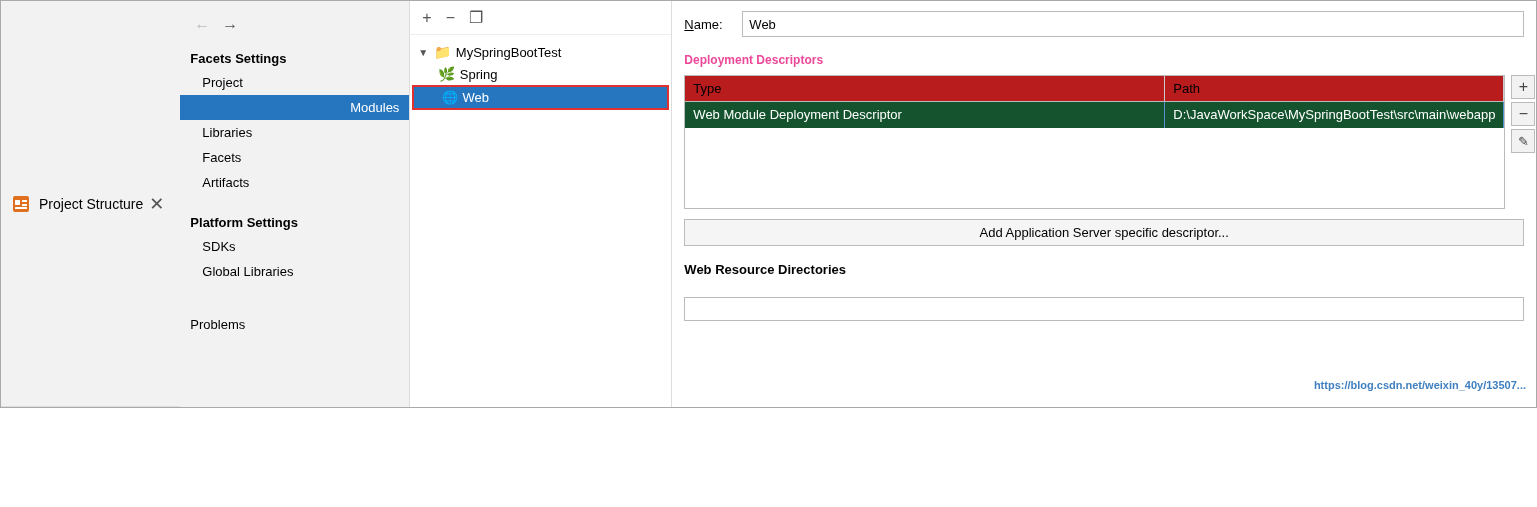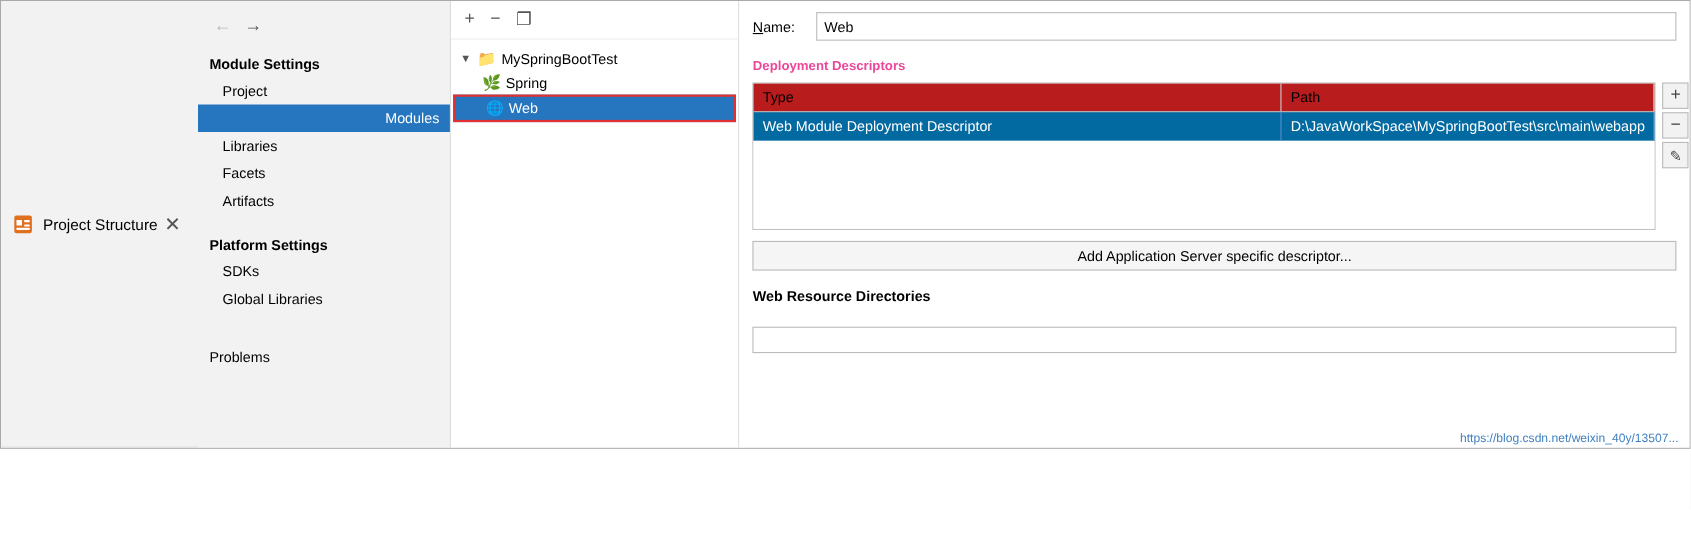--- a/index.html
+++ b/index.html
@@ -260,21 +260,21 @@
     .desc-header-cell.type-col {
       width: 480px;
     }
 
     .desc-header-cell.path-col {
       flex: 1;
     }
 
     .desc-row {
       display: flex;
-      background: #0369a1;
+      background: #14532d;
       min-height: 26px;
     }
 
     .desc-cell {
       padding: 5px 8px;
       font-size: 13px;
       color: #fff;
       border-right: 1px solid #5090cc;
     }
 
@@ -316,25 +316,26 @@
 
     .web-resource-input {
       width: 100%;
       height: 24px;
       border: 1px solid #bbb;
       background: #fff;
     }
 
     .status-bar {
       position: absolute;
-      bottom: 2px;
+      bottom: 16px;
       right: 10px;
       font-size: 11px;
       color: #4080c0;
       text-decoration: none;
+      font-weight: bold;
     }
 
     
     .folder-orange {
       color: #e8a020;
       font-size: 14px;
     }
 
     .spring-leaf {
       color: #5a9e3a;
@@ -400,21 +401,21 @@
   </div>
 
   <div class="main-content">
 
     <div class="sidebar">
       <div class="nav-arrows">
         <button class="nav-arrow-btn" disabled="">←</button>
         <button class="nav-arrow-btn">→</button>
       </div>
 
-      <div class="section-header">Module Settings</div>
+      <div class="section-header">Facets Settings</div>
 
       <div class="nav-item">
         <span>Project</span>
       </div>
       <div class="nav-item active">
         <span>Modules</span>
       </div>
       <div class="nav-item">
         <span>Libraries</span>
       </div>

